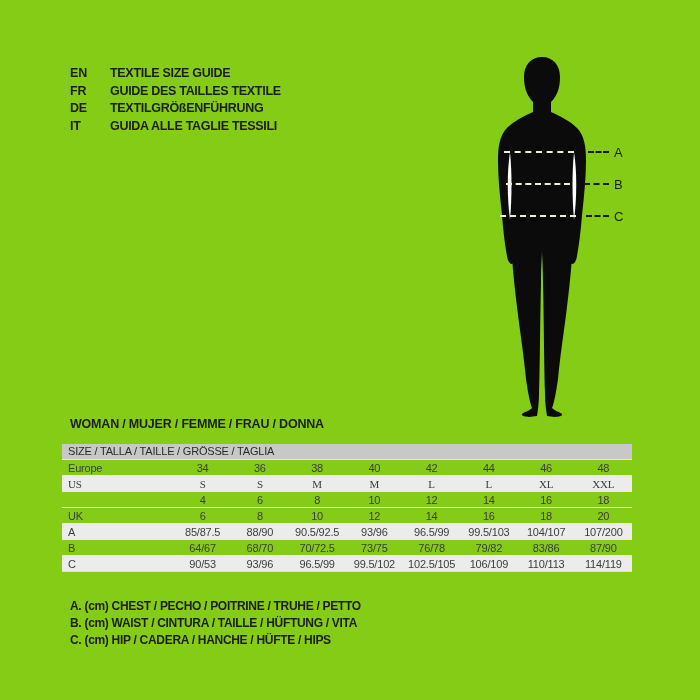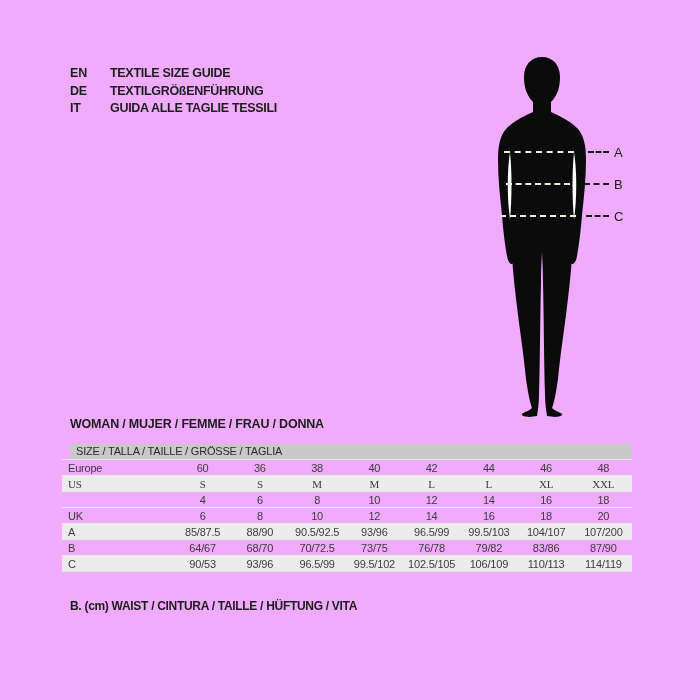--- a/index.html
+++ b/index.html
@@ -1,17 +1,17 @@
 <!DOCTYPE html>
 <html><head>
 <meta charset="utf-8">
 <style>
   html,body{margin:0;padding:0;background:#888;}
   .canvas{
-    position:relative;width:700px;height:700px;background:#f0abfc;
+    position:relative;width:700px;height:700px;background:#84cc16;
     font-family:"Liberation Sans",sans-serif;color:#1d1d1d;overflow:hidden;
     margin:0 auto;
   }
   
   .lang-list{position:absolute;left:70px;top:63px;}
   .lang-row{height:17.5px;line-height:17.5px;white-space:nowrap;}
   .lang-code{display:inline-block;width:40px;font-weight:700;font-size:12.5px;letter-spacing:-0.2px;}
   .lang-label{font-weight:700;font-size:12.5px;letter-spacing:-0.3px;}
   
   .sil{position:absolute;left:496px;top:57px;z-index:1;}
@@ -38,20 +38,21 @@
   .legend{position:absolute;left:70px;top:598px;}
   .legend-row{height:17px;line-height:17px;font-size:12px;font-weight:700;letter-spacing:-0.3px;white-space:nowrap;}
 </style>
 </head>
 <body>
 
 <div class="canvas">
 
   <div class="lang-list" id="langList">
       <div class="lang-row"><span class="lang-code">EN</span><span class="lang-label">TEXTILE SIZE GUIDE</span></div>
+      <div class="lang-row"><span class="lang-code">FR</span><span class="lang-label">GUIDE DES TAILLES TEXTILE</span></div>
       <div class="lang-row"><span class="lang-code">DE</span><span class="lang-label">TEXTILGRÖßENFÜHRUNG</span></div>
       <div class="lang-row"><span class="lang-code">IT</span><span class="lang-label">GUIDA ALLE TAGLIE TESSILI</span></div>
     </div>
 
   <div>
     <svg class="sil" viewBox="0 0 96 362" width="96" height="362" aria-hidden="true">
       <path id="silBody" fill="#0b0b0b" d="
         M46,0
         C57,0 64,8 64,20
         C64,31 61,39 55,45
@@ -102,25 +103,25 @@
     <div class="dash dash-out b" style="border-top-color: rgb(27, 27, 27);"></div>
     <div class="dash dash-out c" style="border-top-color: rgb(27, 27, 27);"></div>
     <span class="marker a">A</span>
     <span class="marker b">B</span>
     <span class="marker c">C</span>
   </div>
 
   <div class="section-title">WOMAN / MUJER / FEMME / FRAU / DONNA</div>
 
   <div class="size-table">
-    <div class="thead" style="background: rgb(200, 200, 200); margin-left: 8px;">SIZE / TALLA / TAILLE / GRÖSSE / TAGLIA</div>
+    <div class="thead" style="background: rgb(200, 200, 200);">SIZE / TALLA / TAILLE / GRÖSSE / TAGLIA</div>
     <div id="tbody">
         <div class="size-row">
           <span class="rlabel">Europe</span>
-          <span class="cell">60</span>
+          <span class="cell">34</span>
           <span class="cell">36</span>
           <span class="cell">38</span>
           <span class="cell">40</span>
           <span class="cell">42</span>
           <span class="cell">44</span>
           <span class="cell">46</span>
           <span class="cell">48</span>
         </div>
         <div class="size-row" style="background: rgb(236, 236, 236); font-family: Liberation Serif, serif;">
           <span class="rlabel">US</span>
@@ -185,16 +186,18 @@
           <span class="cell">99.5/102</span>
           <span class="cell">102.5/105</span>
           <span class="cell">106/109</span>
           <span class="cell">110/113</span>
           <span class="cell">114/119</span>
         </div>
       </div>
   </div>
 
   <div class="legend" id="legend">
+      <div class="legend-row">A. (cm) CHEST / PECHO / POITRINE / TRUHE / PETTO</div>
       <div class="legend-row">B. (cm) WAIST / CINTURA / TAILLE / HÜFTUNG / VITA</div>
+      <div class="legend-row">C. (cm) HIP / CADERA / HANCHE / HÜFTE / HIPS</div>
     </div>
 
 </div>
 
 </body></html>

